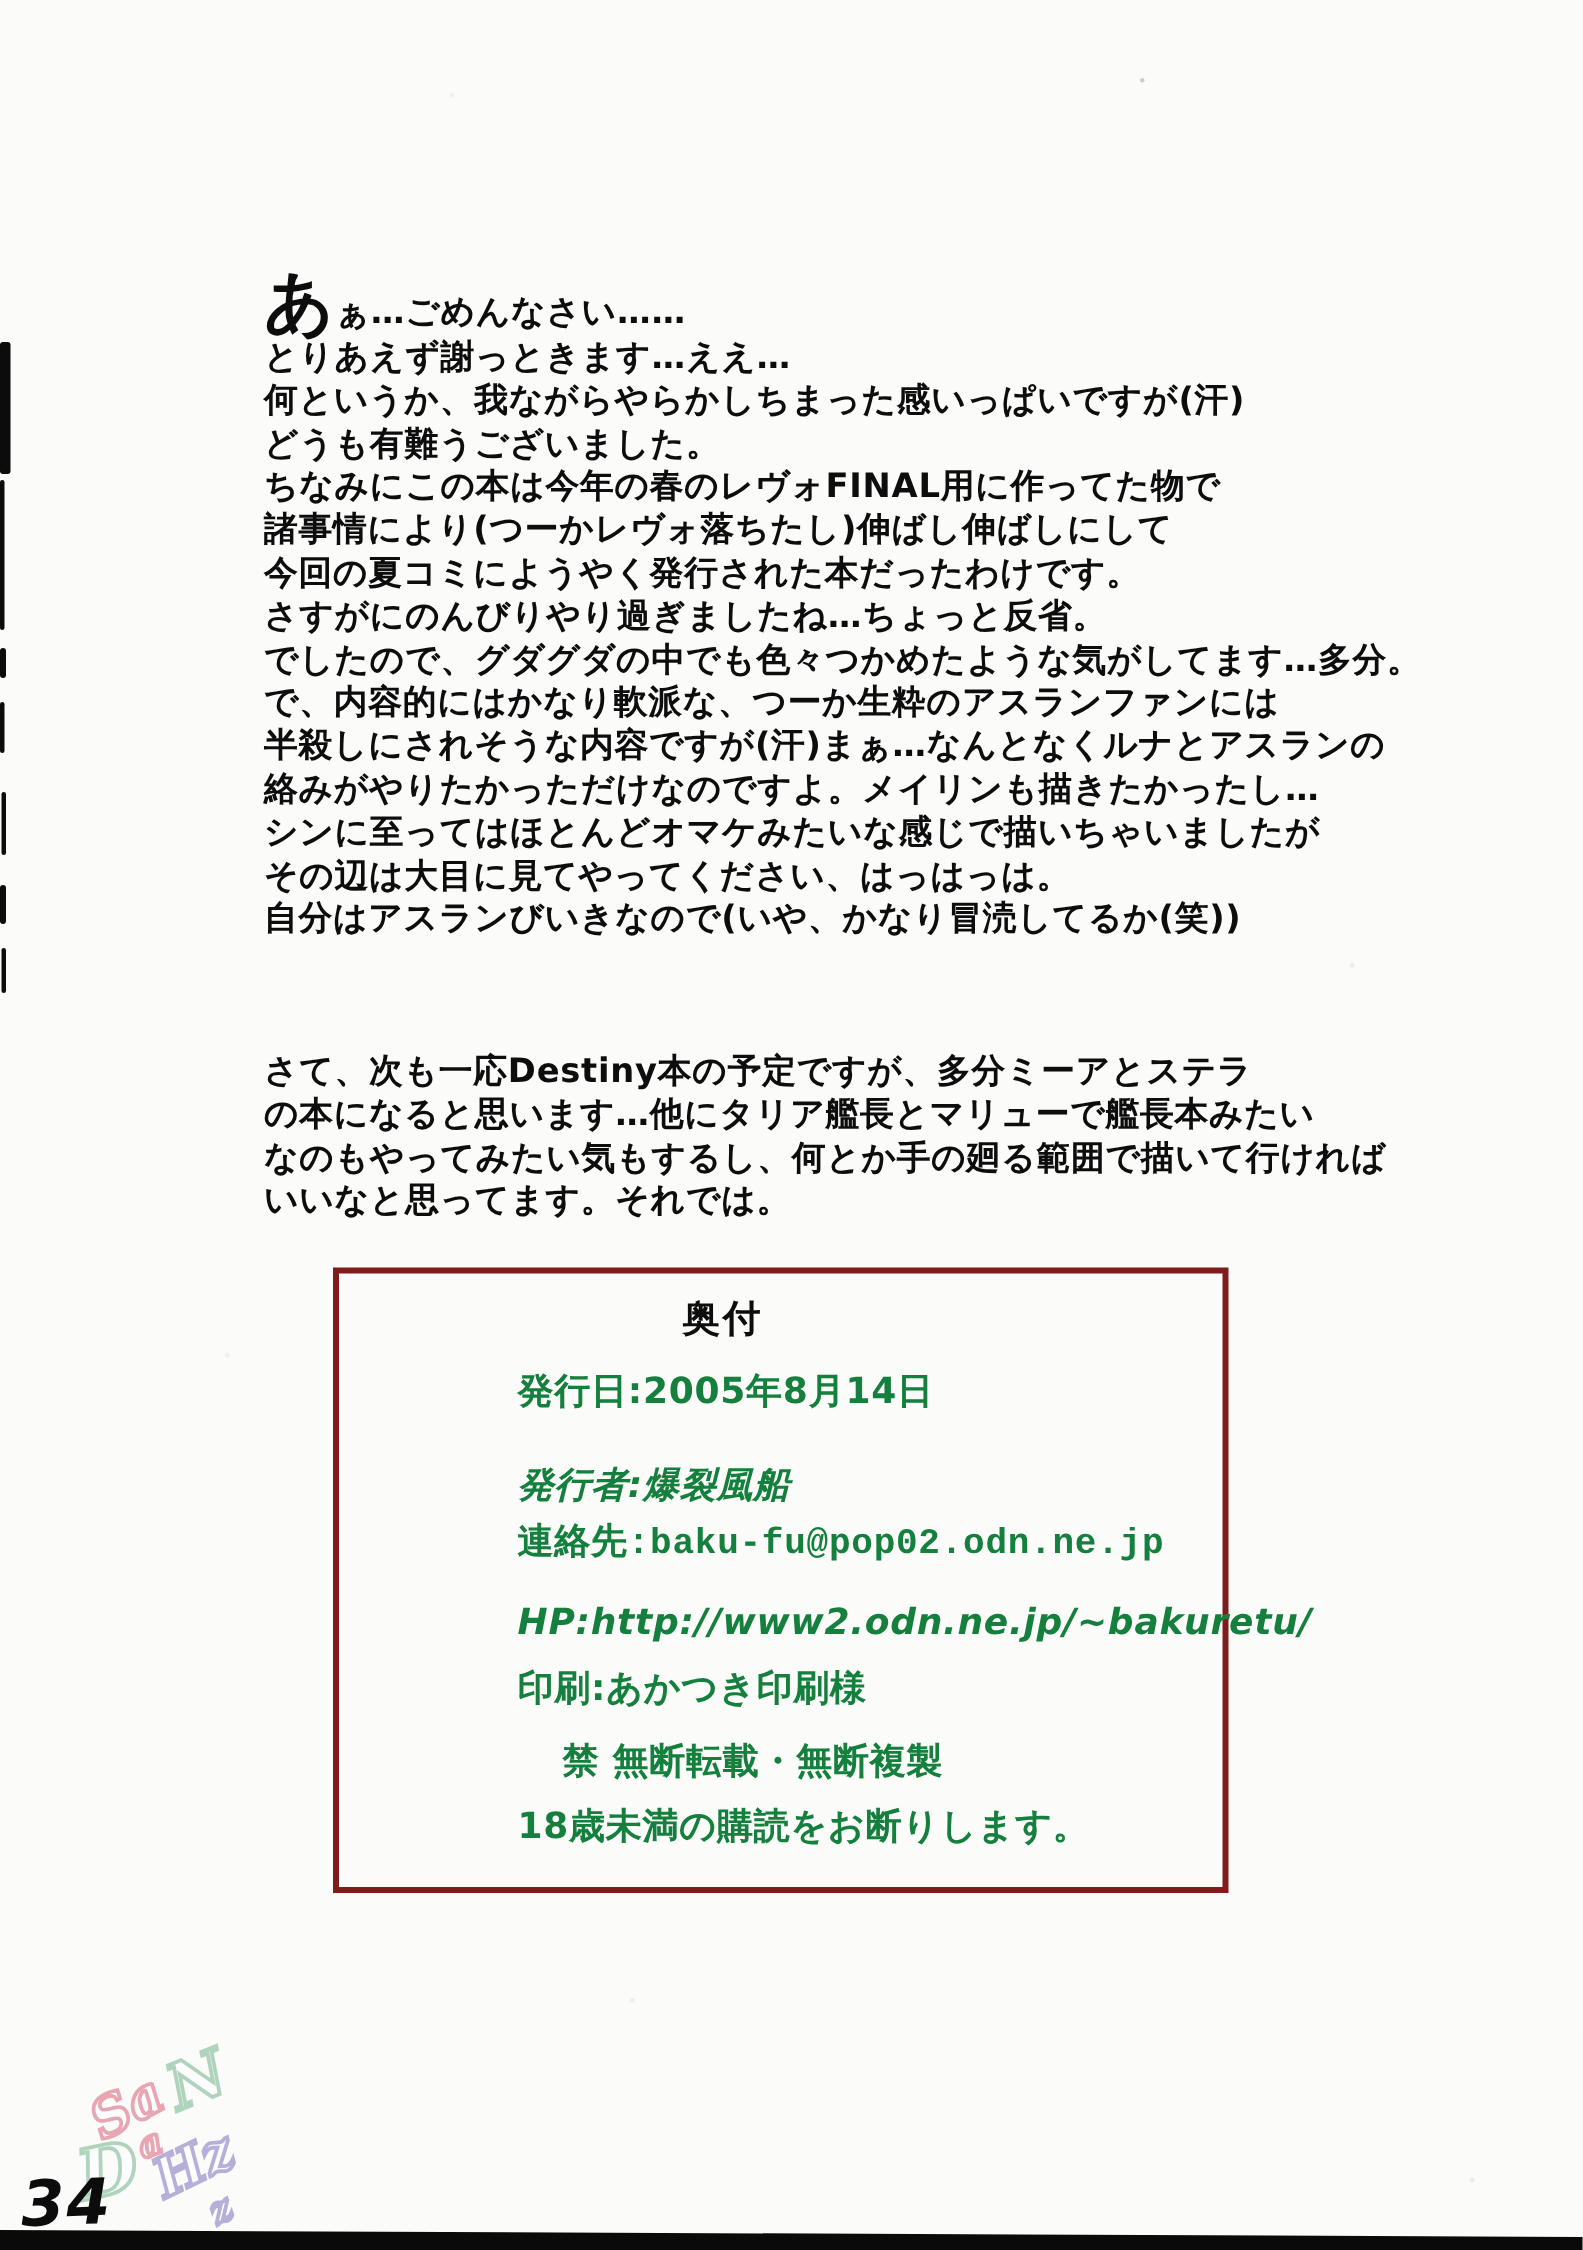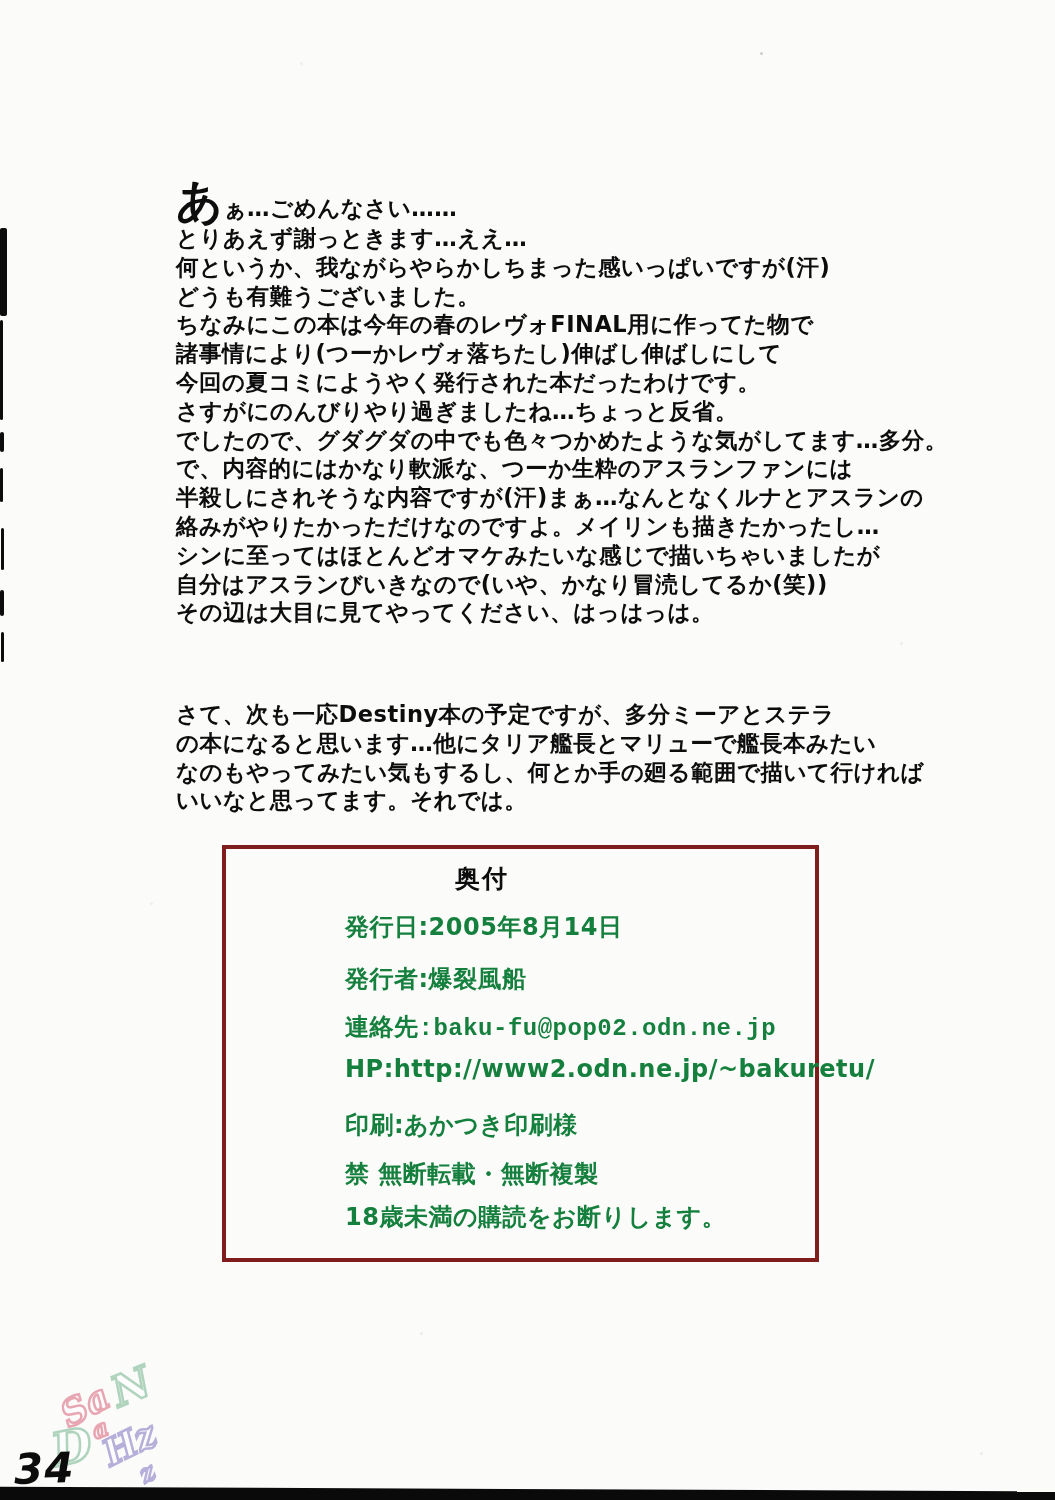--- a/index.html
+++ b/index.html
@@ -40,25 +40,25 @@
   .colophon-title{
     position:absolute;left:229px;top:13px;
     font-weight:700;font-size:25px;letter-spacing:2px;color:#0d0d0d;
   }
   .colophon-row{
     position:absolute;left:119px;
     white-space:nowrap;
     font-weight:700;font-size:24px;color:#15803d;letter-spacing:0.5px;
   }
   .crow0{top:62px;}
-  .crow1{top:114px;}
+  .crow1{top:125px;font-style:italic;}
   .crow2{top:162px;font-family:Liberation Mono, monospace;}
-  .crow3{top:206px;}
+  .crow3{top:218px;font-style:italic;}
   .crow4{top:260px;}
-  .crow5{top:309px;}
+  .crow5{top:309px;margin-left:30px;}
   .crow6{top:352px;}
   
   #page-number{
     position:absolute;left:14px;top:1444px;
     font-size:42px;font-weight:700;font-style:italic;
     letter-spacing:1px;color:#0c0c0c;
     transform:rotate(-2deg);
   }
   #bottom-scan-bar{
     position:absolute;left:-6px;right:-6px;bottom:-4px;height:15px;
@@ -125,22 +125,22 @@
     <div>どうも有難うございました。</div>
     <div>ちなみにこの本は今年の春のレヴォFINAL用に作ってた物で</div>
     <div>諸事情により(つーかレヴォ落ちたし)伸ばし伸ばしにして</div>
     <div>今回の夏コミにようやく発行された本だったわけです。</div>
     <div>さすがにのんびりやり過ぎましたね…ちょっと反省。</div>
     <div>でしたので、グダグダの中でも色々つかめたような気がしてます…多分。</div>
     <div>で、内容的にはかなり軟派な、つーか生粋のアスランファンには</div>
     <div>半殺しにされそうな内容ですが(汗)まぁ…なんとなくルナとアスランの</div>
     <div>絡みがやりたかっただけなのですよ。メイリンも描きたかったし…</div>
     <div>シンに至ってはほとんどオマケみたいな感じで描いちゃいましたが</div>
+    <div>その辺は大目に見てやってください、はっはっは。</div>
     <div>自分はアスランびいきなので(いや、かなり冒涜してるか(笑))</div>
-    <div>その辺は大目に見てやってください、はっはっは。</div>
   </div>
 
   <div class="afterword" id="para2">
     <div>さて、次も一応Destiny本の予定ですが、多分ミーアとステラ</div>
     <div>の本になると思います…他にタリア艦長とマリューで艦長本みたい</div>
     <div>なのもやってみたい気もするし、何とか手の廻る範囲で描いて行ければ</div>
     <div>いいなと思ってます。それでは。</div>
   </div>
 
   <div id="colophon-box">

